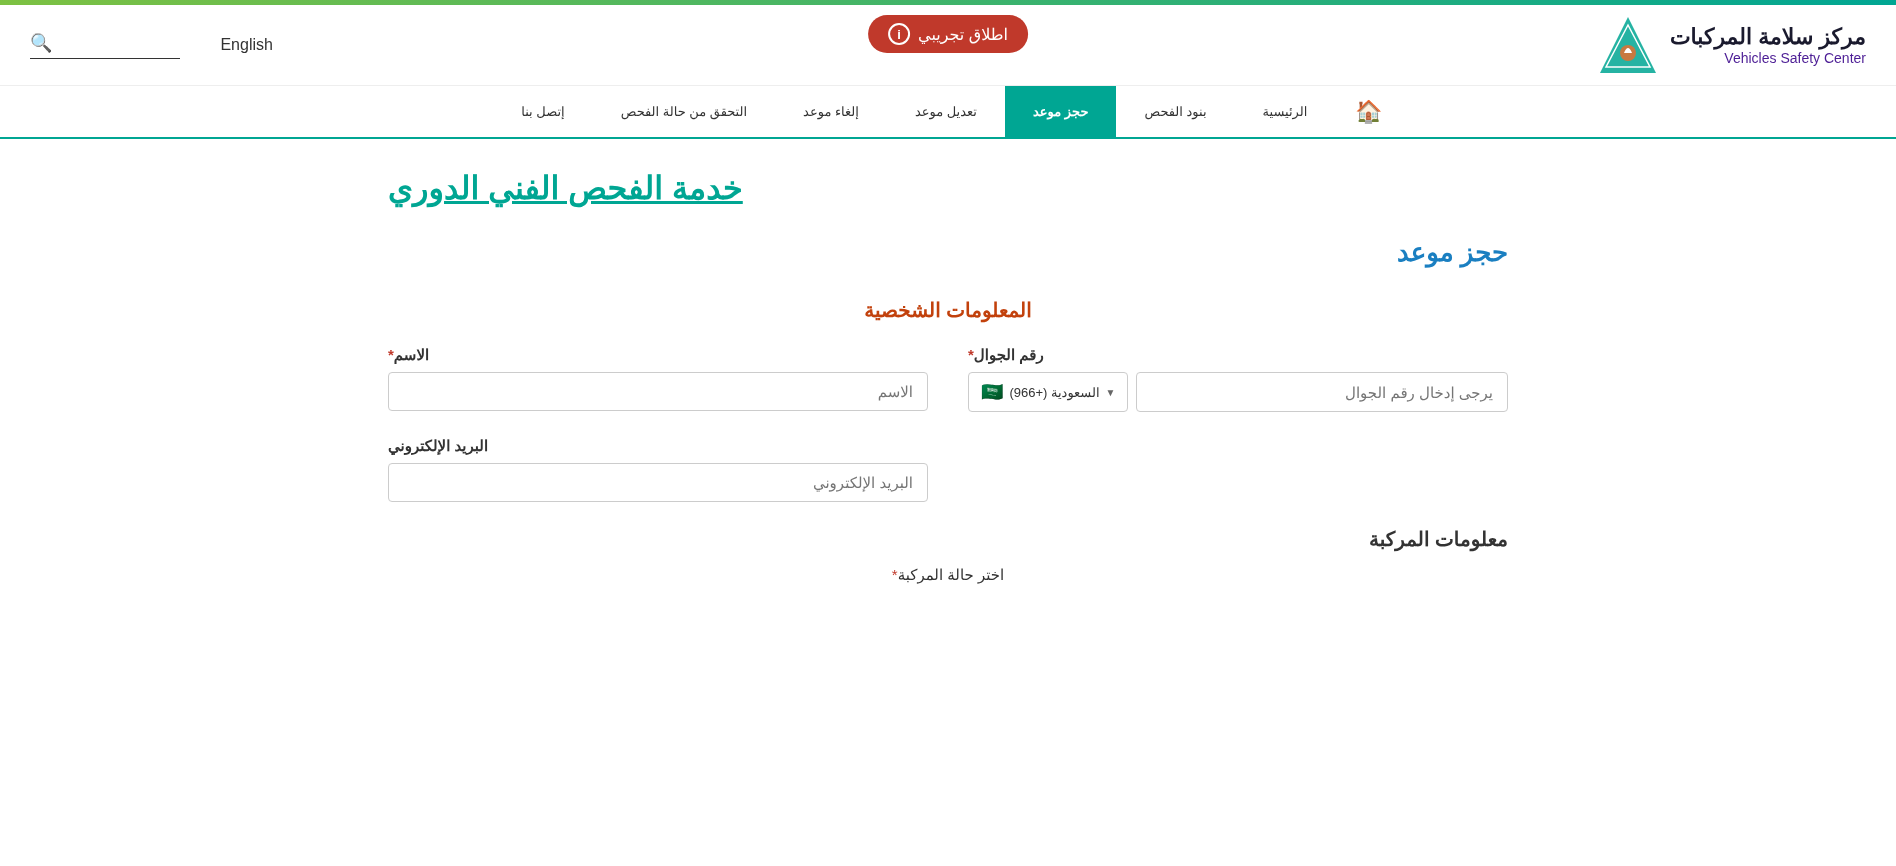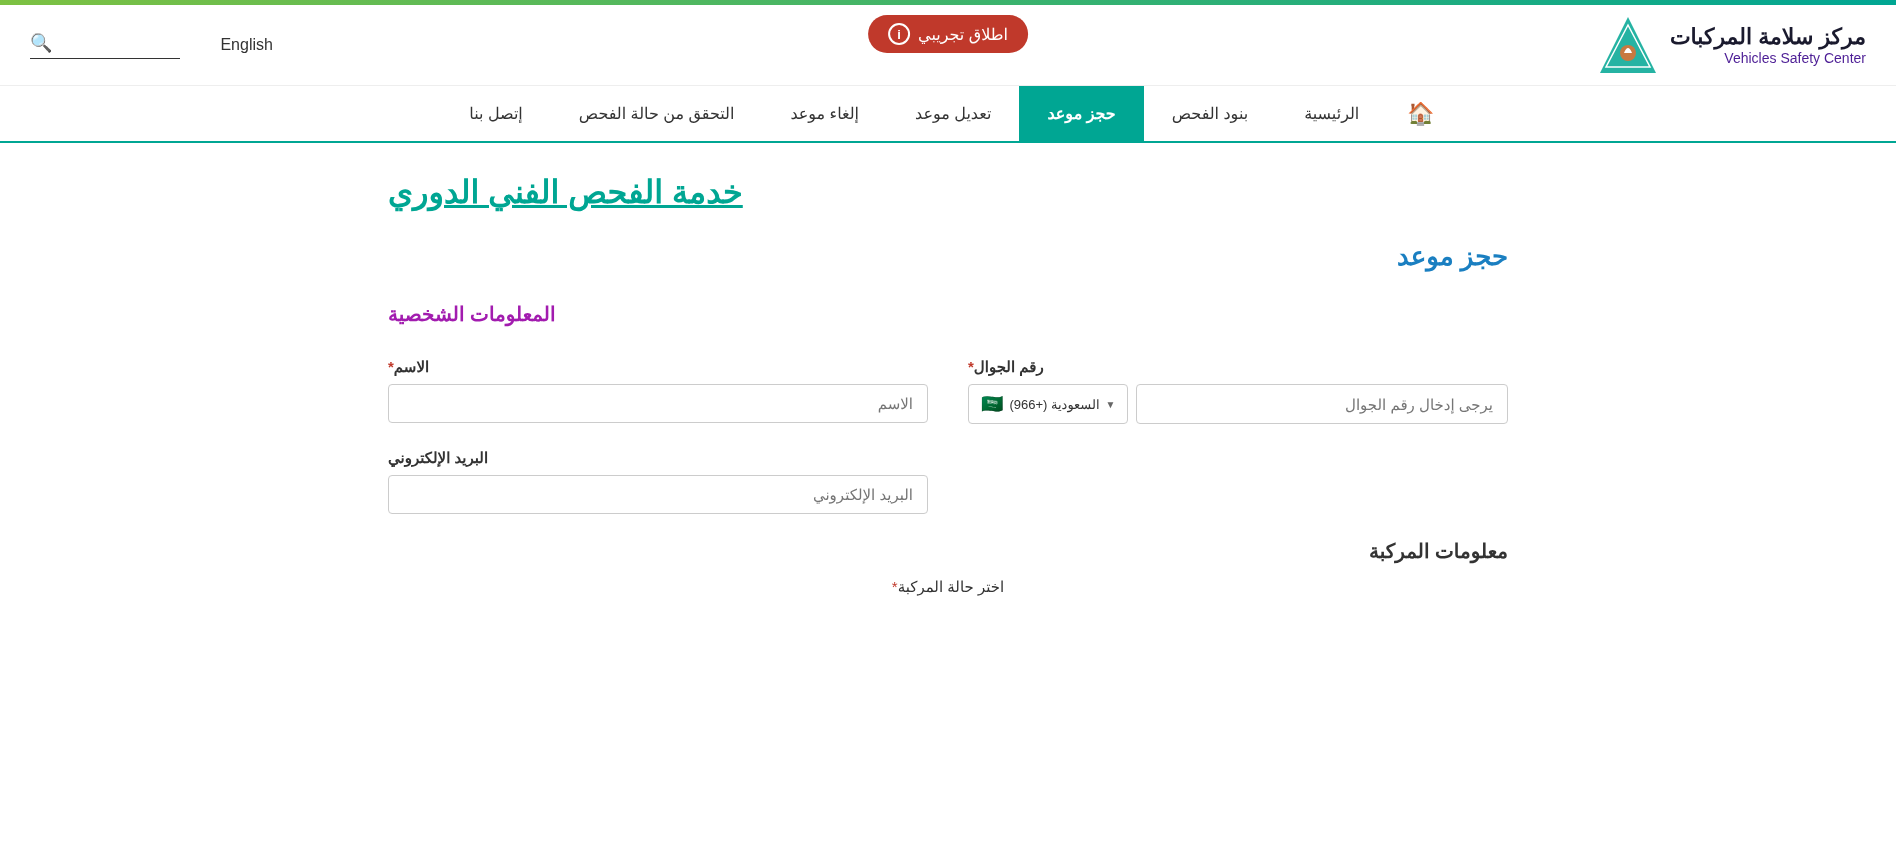--- a/index.html
+++ b/index.html
@@ -136,21 +136,21 @@
     .nav-items {
       display: flex;
       align-items: center;
       gap: 0;
       width: 100%;
       justify-content: center;
     }
 
     .nav-item {
       padding: 18px 28px;
-      font-size: 16px;
+      font-size: 13px;
       color: #333;
       cursor: pointer;
       text-align: right;
       white-space: nowrap;
     }
 
     .nav-item.active {
       background: #00a693;
       color: #fff;
       font-weight: bold;
@@ -182,24 +182,24 @@
     .section-title {
       font-size: 26px;
       color: #1a7fc1;
       text-align: right;
       font-weight: bold;
       margin-bottom: 30px;
     }
 
     .form-section-title {
       font-size: 20px;
-      color: #a21caf;
-      text-align: left;
-      font-weight: bold;
-      margin-bottom: 32px;
+      color: #c2410c;
+      text-align: center;
+      font-weight: bold;
+      margin-bottom: 24px;
     }
 
     
     .form-row {
       display: flex;
       gap: 40px;
       justify-content: flex-end;
       align-items: flex-start;
       margin-bottom: 25px;
       flex-direction: row;

